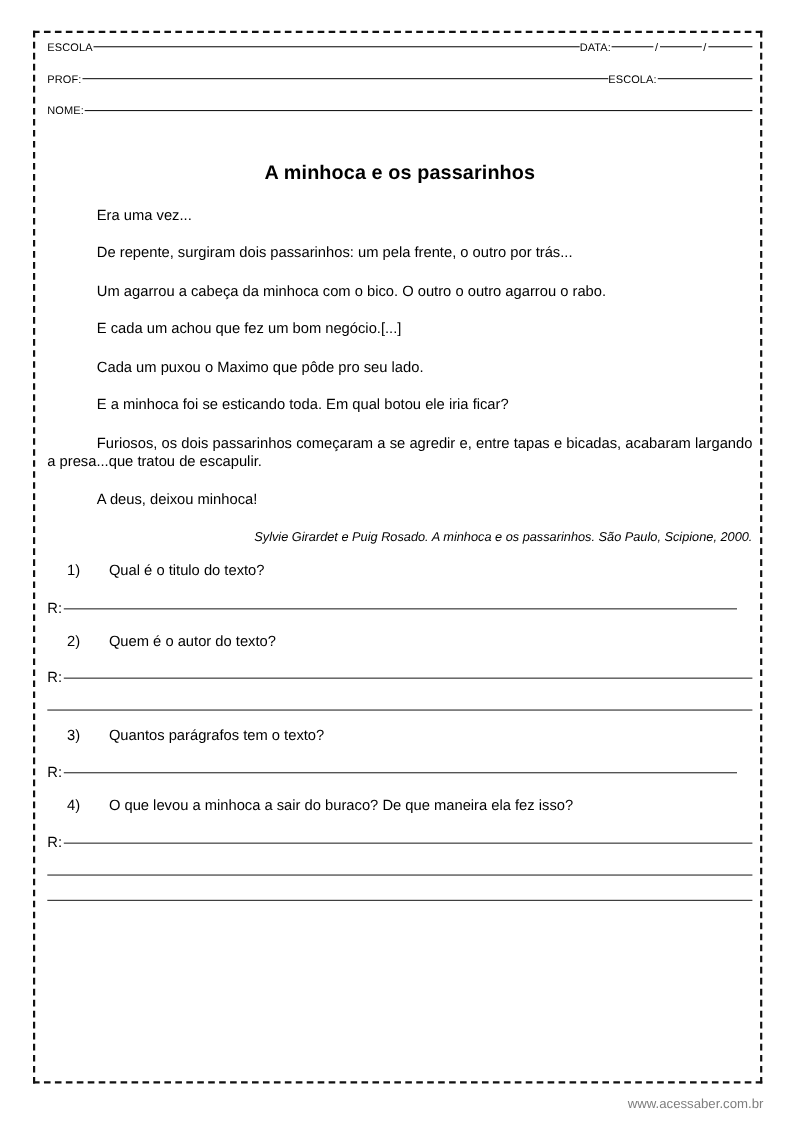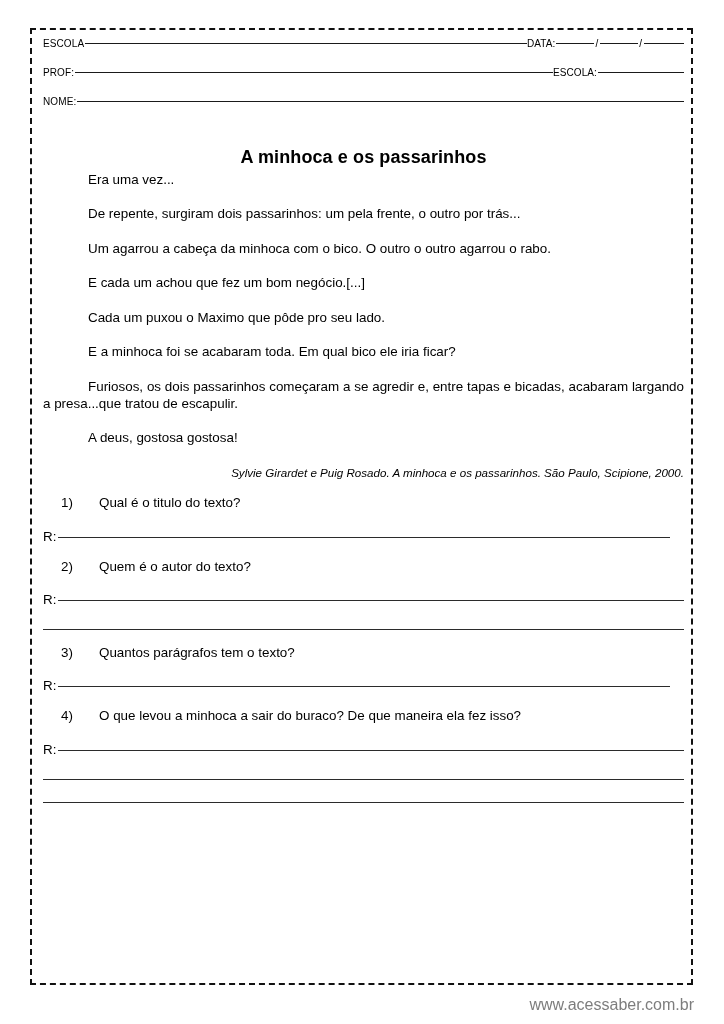--- a/index.html
+++ b/index.html
@@ -67,21 +67,21 @@
     margin: 22px 0 0 0;
     letter-spacing: .1px;
   }
   p.para {
     font-size: 13.4px;
     line-height: 1.30;
     text-align: justify;
     text-indent: 45px;
     margin: 17px 0 0 0;
   }
-  p.para.first { margin-top: 3px; }
+  p.para.first { margin-top: 19px; }
 
   .citation {
     font-style: italic;
     font-size: 11.6px;
     line-height: 1.32;
     text-align: right;
     margin: 18px 0 0 0;
     padding-left: 150px;
   }
 
@@ -125,21 +125,21 @@
     width: 100%;
   }
 
   
   .footer {
     position: absolute;
     left: 0;
     top: 996px;
     width: 694px;
     text-align: right;
-    font-size: 16px;
+    font-size: 12px;
     color: #7d7d7d;
     font-family: "Liberation Sans", sans-serif;
   }
 </style>
 </head>
 <body>
 
 <div class="sheet">
   <div class="sheet-inner">
 
@@ -166,23 +166,23 @@
       <span class="rule"></span>
     </div>
 
     <div class="title">A minhoca e os passarinhos</div>
 
     <p class="para first">Era uma vez...</p>
     <p class="para">De repente, surgiram dois passarinhos: um pela frente, o outro por trás...</p>
     <p class="para">Um agarrou a cabeça da minhoca com o bico. O outro o outro agarrou o rabo.</p>
     <p class="para">E cada um achou que fez um bom negócio.[...]</p>
     <p class="para">Cada um puxou o Maximo que pôde pro seu lado.</p>
-    <p class="para">E a minhoca foi se acabaram toda. Em qual bico ele iria ficar?</p>
+    <p class="para">E a minhoca foi se esticando toda. Em qual botou ele iria ficar?</p>
     <p class="para">Furiosos, os dois passarinhos começaram a se agredir e, entre tapas e bicadas, acabaram largando a presa...que tratou de escapulir.</p>
-    <p class="para">A deus, gostosa gostosa!</p>
+    <p class="para">A deus, deixou minhoca!</p>
 
     <div class="citation">Sylvie Girardet e Puig Rosado. A minhoca e os passarinhos. São Paulo, Scipione, 2000.</div>
 
 
     <div class="qblock">
       <div class="qtext">
         <span class="qnum">1)</span>
         <span class="qbody">Qual é o titulo do texto?</span>
       </div>
       <div class="ansrow">

